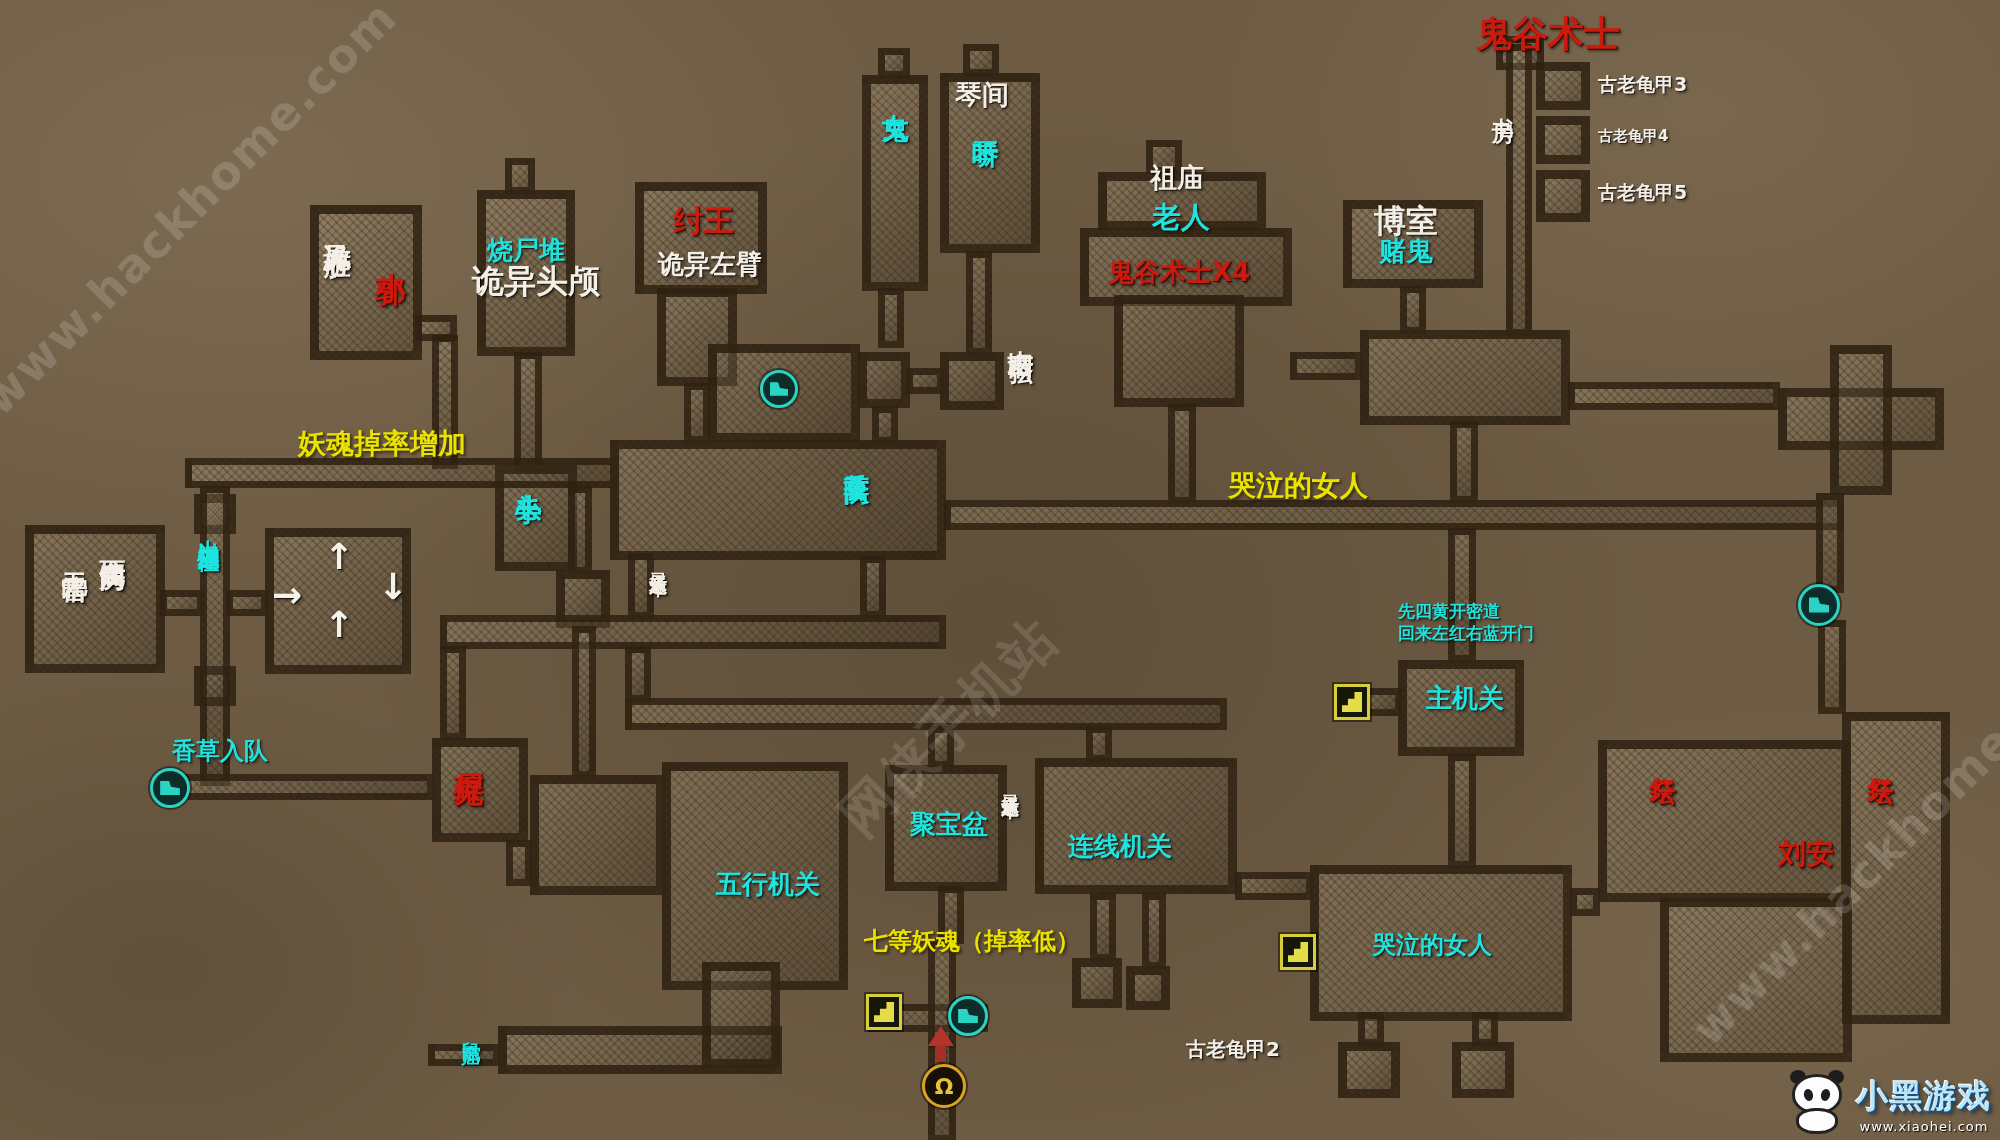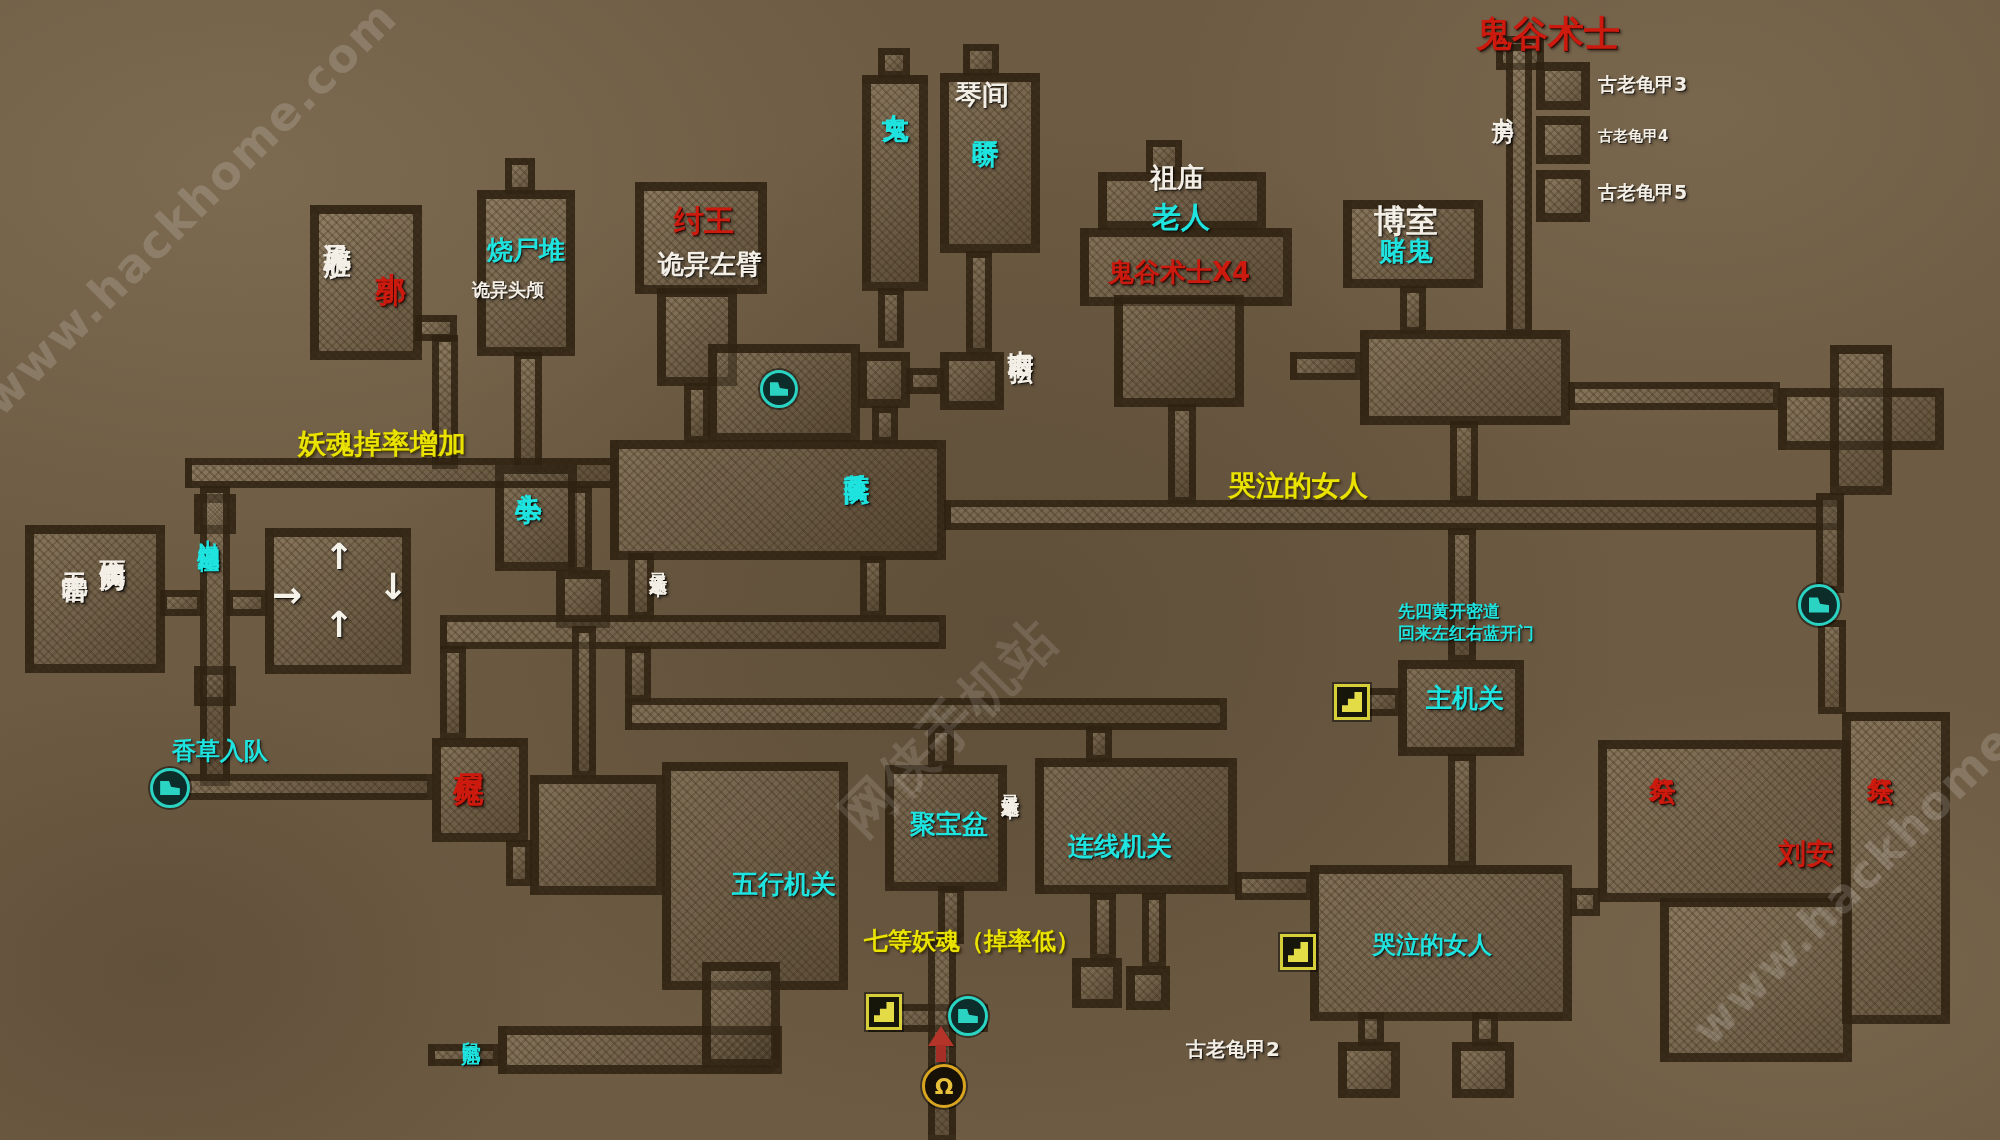--- a/index.html
+++ b/index.html
@@ -156,21 +156,21 @@
   <div class="st co" style="left:938px;top:886px;width:26px;height:58px"></div>
   <div class="st co" style="left:868px;top:1004px;width:120px;height:28px"></div>
   <div class="st co" style="left:928px;top:938px;width:28px;height:204px"></div>
   <div class="st co" style="left:428px;top:1044px;width:72px;height:22px"></div>
   <div class="st co" style="left:1358px;top:1012px;width:26px;height:34px"></div>
   <div class="st co" style="left:1472px;top:1012px;width:26px;height:34px"></div>
 
   <div class="lb v c-w" style="left:322px;top:222px;font-size:27px">诡异心脏</div>
   <div class="lb v c-r" style="left:374px;top:248px;font-size:30px">小郭</div>
   <div class="lb c-c" style="left:487px;top:236px;font-size:26px">烧尸堆</div>
-  <div class="lb c-w" style="left:472px;top:280px;font-size:18px">诡异头颅</div>
+  <div class="lb c-w" style="left:472px;top:264px;font-size:32px">诡异头颅</div>
   <div class="lb c-r" style="left:674px;top:204px;font-size:30px">纣王</div>
   <div class="lb c-w" style="left:658px;top:250px;font-size:26px">诡异左臂</div>
   <div class="lb v c-c" style="left:880px;top:92px;font-size:27px">女鬼</div>
   <div class="lb c-w" style="left:955px;top:80px;font-size:27px">琴间</div>
   <div class="lb v c-c" style="left:970px;top:118px;font-size:27px">听琴</div>
   <div class="lb c-w" style="left:1150px;top:163px;font-size:27px">祖庙</div>
   <div class="lb c-c" style="left:1152px;top:201px;font-size:29px">老人</div>
   <div class="lb c-r" style="left:1108px;top:258px;font-size:26px">鬼谷术士X4</div>
   <div class="lb c-w" style="left:1374px;top:204px;font-size:32px">博室</div>
   <div class="lb c-c" style="left:1379px;top:236px;font-size:27px">赌鬼</div>
@@ -183,21 +183,21 @@
   <div class="lb c-y" style="left:298px;top:428px;font-size:28px">妖魂掉率增加</div>
   <div class="lb v c-c" style="left:514px;top:472px;font-size:26px">心头手</div>
   <div class="lb v c-c" style="left:842px;top:452px;font-size:26px">香草离队</div>
   <div class="lb c-y" style="left:1228px;top:470px;font-size:28px">哭泣的女人</div>
   <div class="lb v c-w" style="left:98px;top:538px;font-size:26px">镜面房间</div>
   <div class="lb v c-w" style="left:60px;top:552px;font-size:26px">无暗雷</div>
   <div class="lb v c-c" style="left:196px;top:522px;font-size:22px">出门立刻遇怪</div>
   <div class="lb v c-w" style="left:648px;top:558px;font-size:18px">寻妖通本</div>
   <div class="lb c-c" style="left:172px;top:738px;font-size:24px">香草入队</div>
   <div class="lb v c-r" style="left:452px;top:748px;font-size:30px">碎尸鬼</div>
-  <div class="lb c-c" style="left:732px;top:870px;font-size:26px">五行机关</div>
+  <div class="lb c-c" style="left:716px;top:870px;font-size:26px">五行机关</div>
   <div class="lb c-c" style="left:910px;top:810px;font-size:26px">聚宝盆</div>
   <div class="lb v c-w" style="left:1000px;top:780px;font-size:18px">寻妖通本</div>
   <div class="lb c-c" style="left:1068px;top:832px;font-size:26px">连线机关</div>
   <div class="lb c-y" style="left:864px;top:928px;font-size:24px">七等妖魂（掉率低）</div>
   <div class="lb c-c" style="left:1398px;top:602px;font-size:17px">先四黄开密道</div>
   <div class="lb c-c" style="left:1398px;top:624px;font-size:17px">回来左红右蓝开门</div>
   <div class="lb c-c" style="left:1426px;top:684px;font-size:26px">主机关</div>
   <div class="lb c-c" style="left:1372px;top:932px;font-size:24px">哭泣的女人</div>
   <div class="lb c-w" style="left:1186px;top:1038px;font-size:20px">古老龟甲2</div>
   <div class="lb v c-c" style="left:460px;top:1026px;font-size:20px">鼠窟</div>
@@ -219,14 +219,29 @@
   <div class="ic-s" style="left:866px;top:994px;width:30px;height:30px"></div>
   <div class="ic-a" style="left:928px;top:1026px"></div>
   <div class="ic-o" style="left:922px;top:1064px;width:38px;height:38px;font-size:22px">
       <span>Ω</span>
     </div>
 
   <div class="wm" style="left:-10px;top:380px;font-size:46px">www.hackhome.com</div>
   <div class="wm" style="left:850px;top:790px;font-size:54px;color:rgba(255,255,255,.13)">网侠手机站</div>
   <div class="wm" style="left:1700px;top:1010px;font-size:46px">www.hackhome.com</div>
 
+  <div class="logo">
+    <div class="panda">
+      <div class="p-ear l"></div>
+      <div class="p-ear r"></div>
+      <div class="p-head">
+        <div class="p-eye l"></div>
+        <div class="p-eye r"></div>
+      </div>
+      <div class="p-body"></div>
+    </div>
+    <div class="logo-tx">
+      <div class="t1">小黑游戏</div>
+      <div class="t2">www.xiaohei.com</div>
+    </div>
+  </div>
 
 </div>
 
 </body></html>

